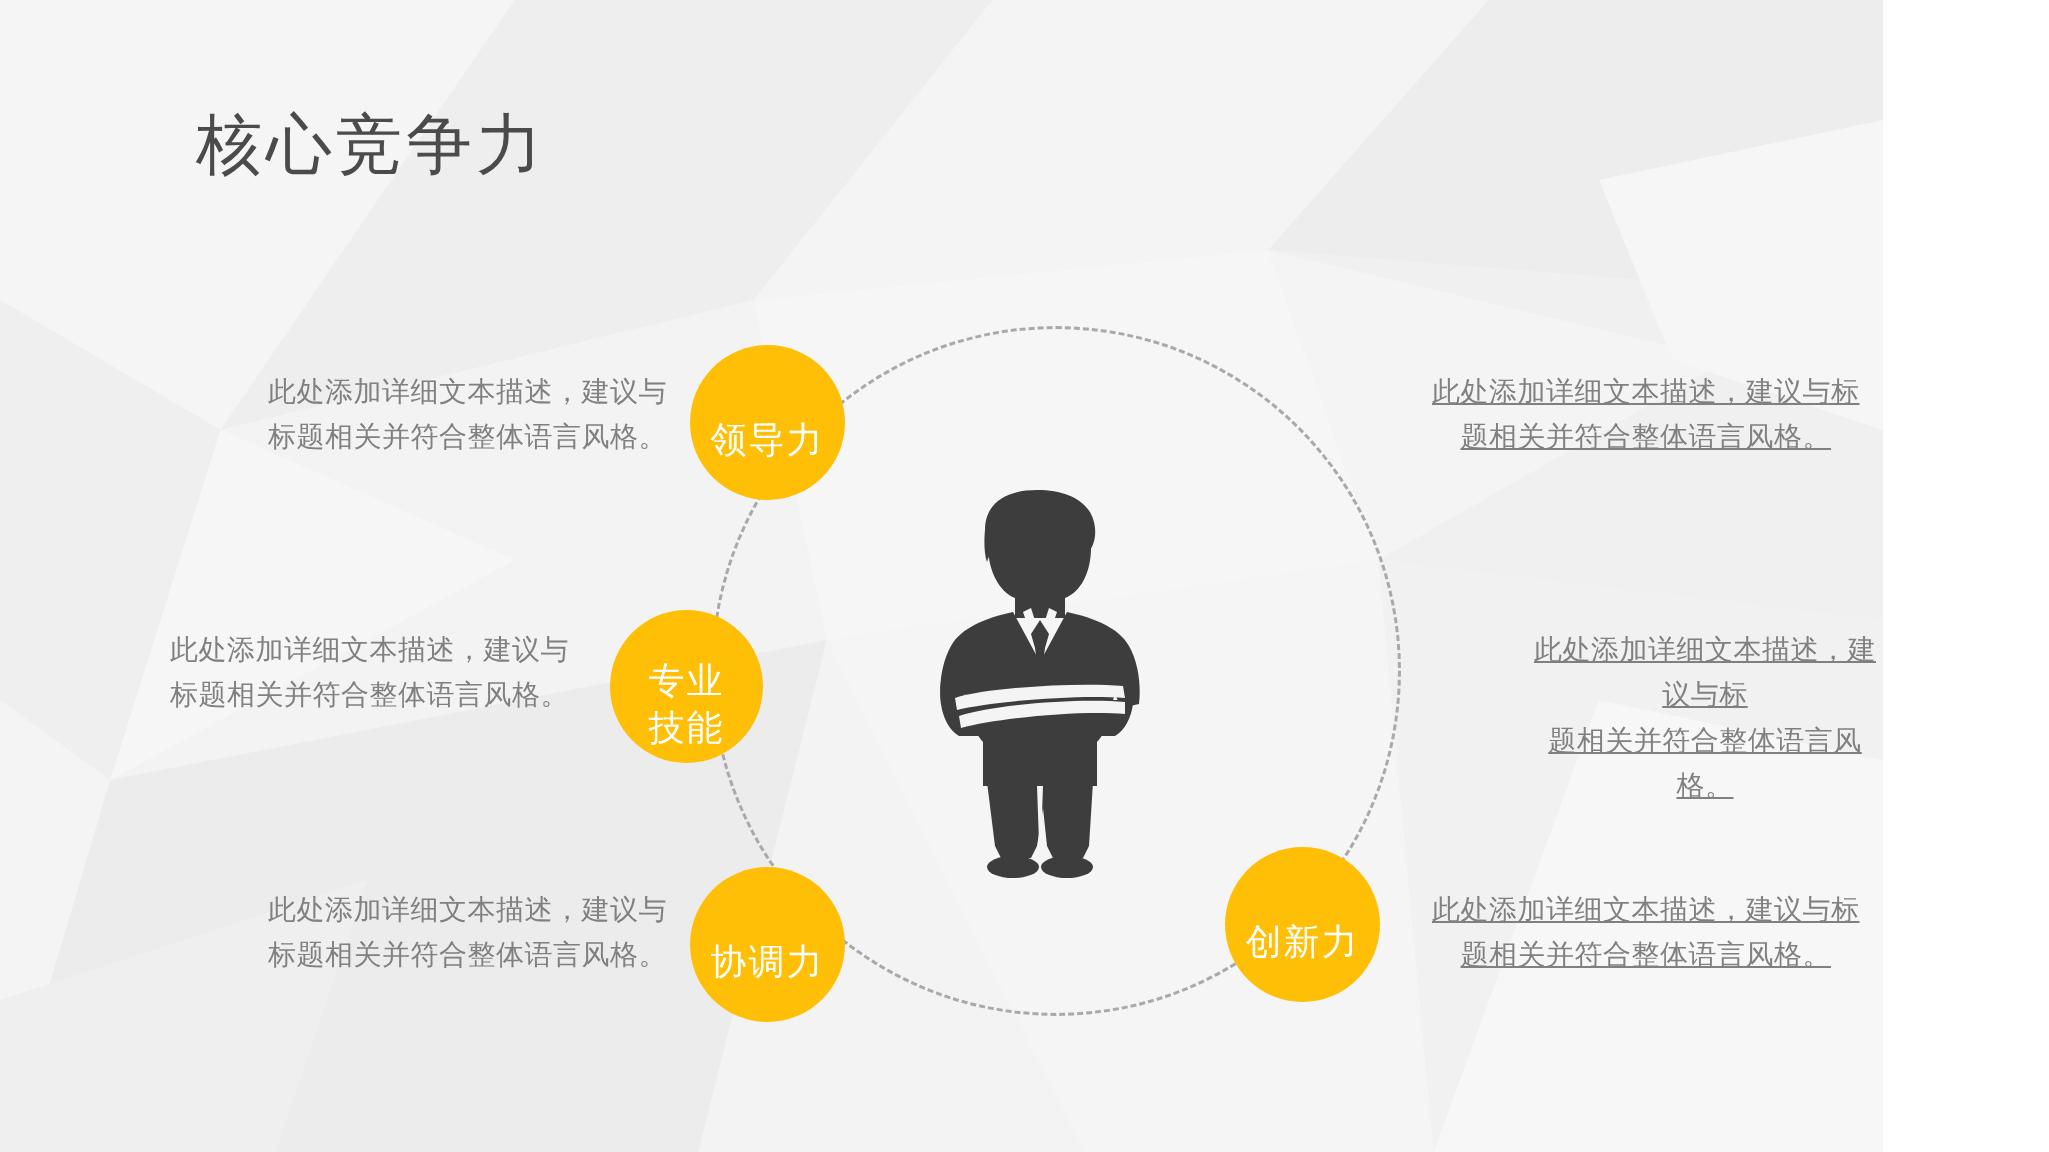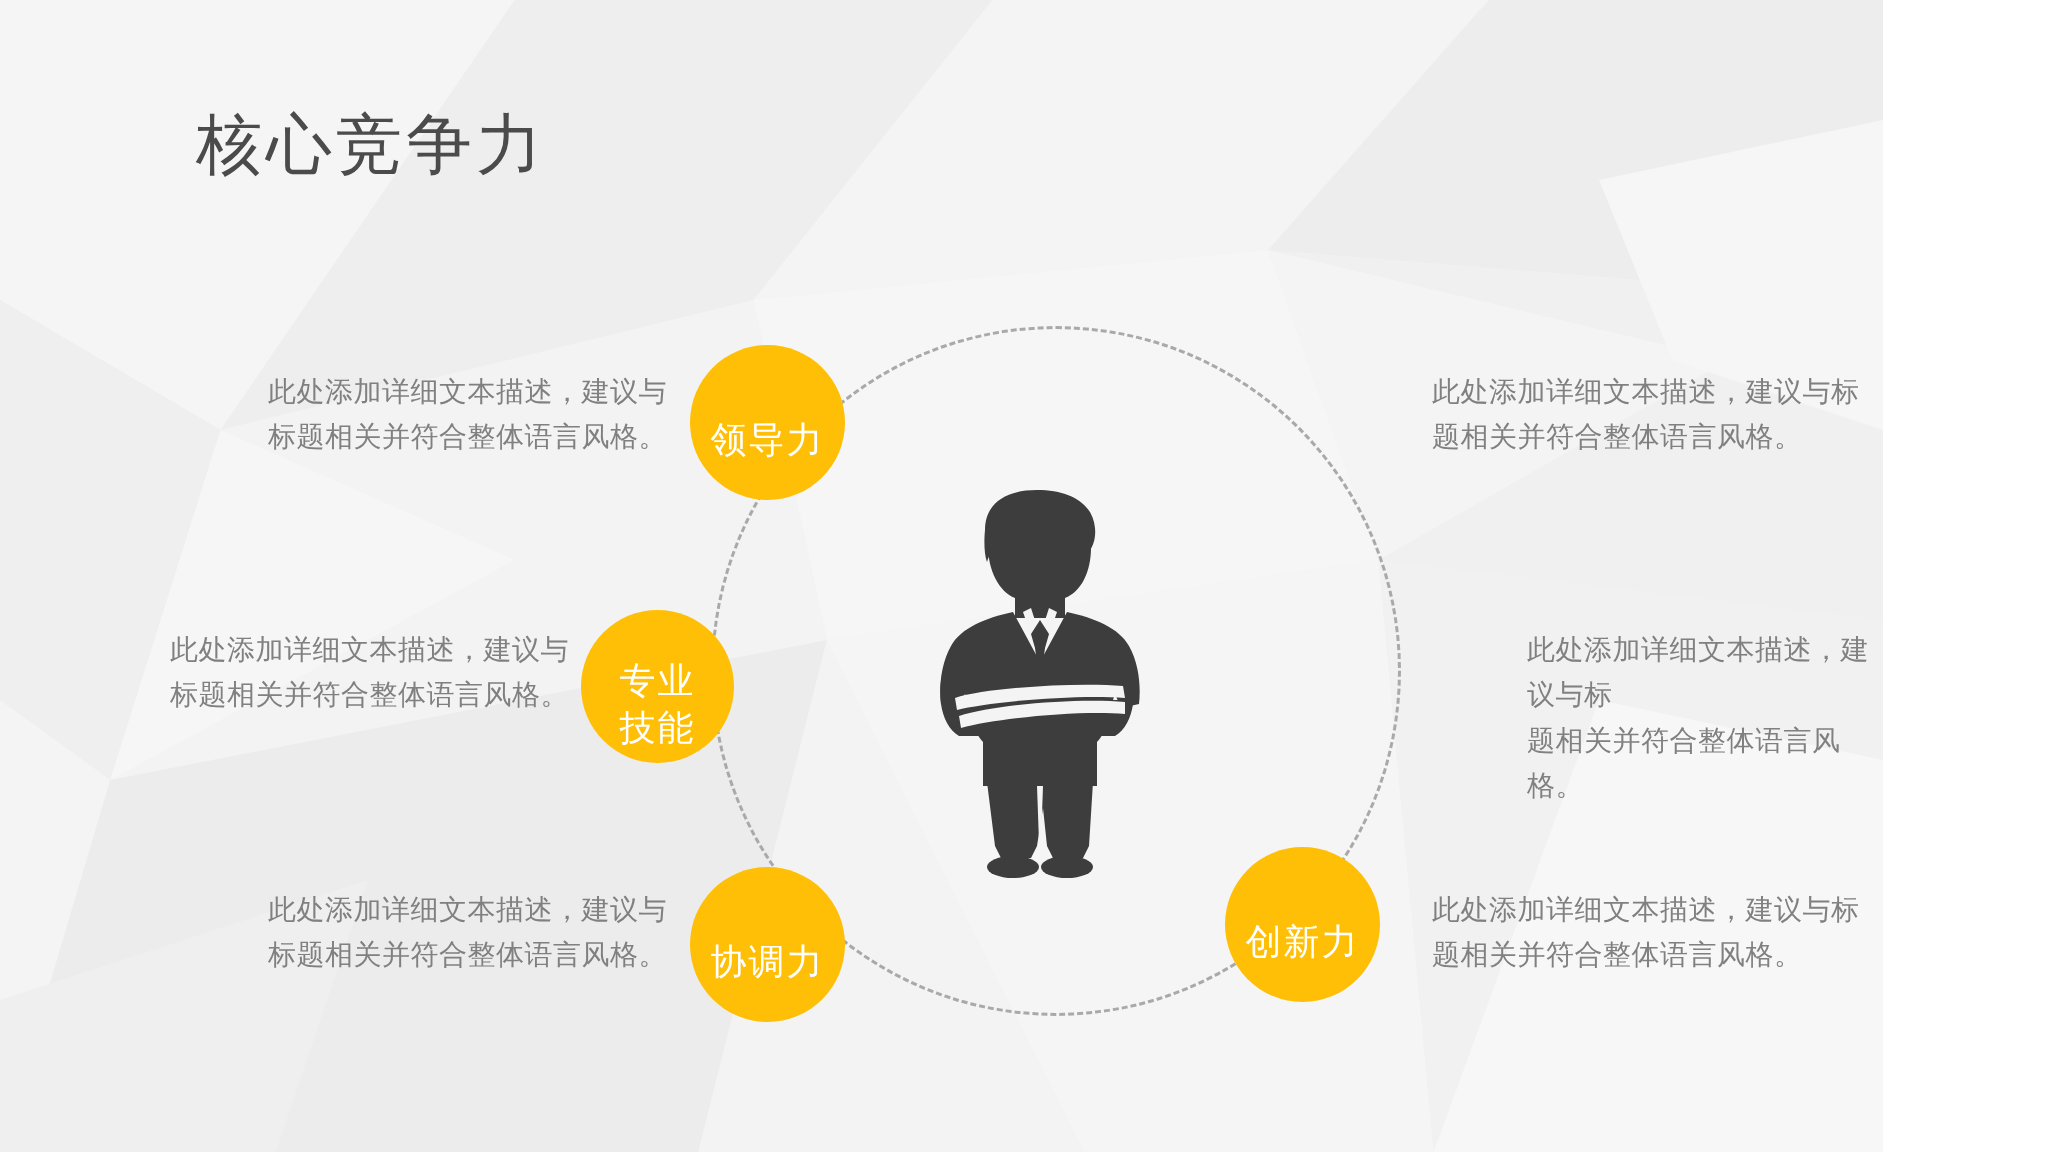--- a/index.html
+++ b/index.html
@@ -80,35 +80,35 @@
     box-sizing: border-box;
   }
   .bubble.size-lg { width: 155px; height: 155px; }
   .bubble.size-md { width: 153px; height: 153px; }
 
   .bubble .bubble-text { white-space: pre-line; margin-top: 36px; }
 
   
   #bubble-leadership   { left: 690px;  top: 345px; }
   #bubble-execution    { left: 1225px; top: 345px; }
-  #bubble-skills       { left: 581px;  top: 610px; }
+  #bubble-skills       { left: 610px;  top: 610px; }
   #bubble-teamwork     { left: 1318px; top: 610px; }
   #bubble-coordination { left: 690px;  top: 867px; }
   #bubble-innovation   { left: 1225px; top: 847px; justify-content: center; }
 
   
   .desc {
     position: absolute;
     color: #808080;
     font-size: 28px;
     line-height: 1.62;
     letter-spacing: 0.5px;
     white-space: pre-line;
   }
-  .desc.align-right { text-align: left; }
+  .desc.align-right { text-align: center; text-decoration: underline; }
 
   #desc-leadership   { left: 268px;  top: 369px; }
   #desc-execution    { left: 1432px; top: 369px; }
   #desc-skills       { left: 170px;  top: 627px; }
   #desc-teamwork     { left: 1527px; top: 627px; }
   #desc-coordination { left: 268px;  top: 887px; }
   #desc-innovation   { left: 1432px; top: 887px; }
 </style>
 </head>
 <body>

